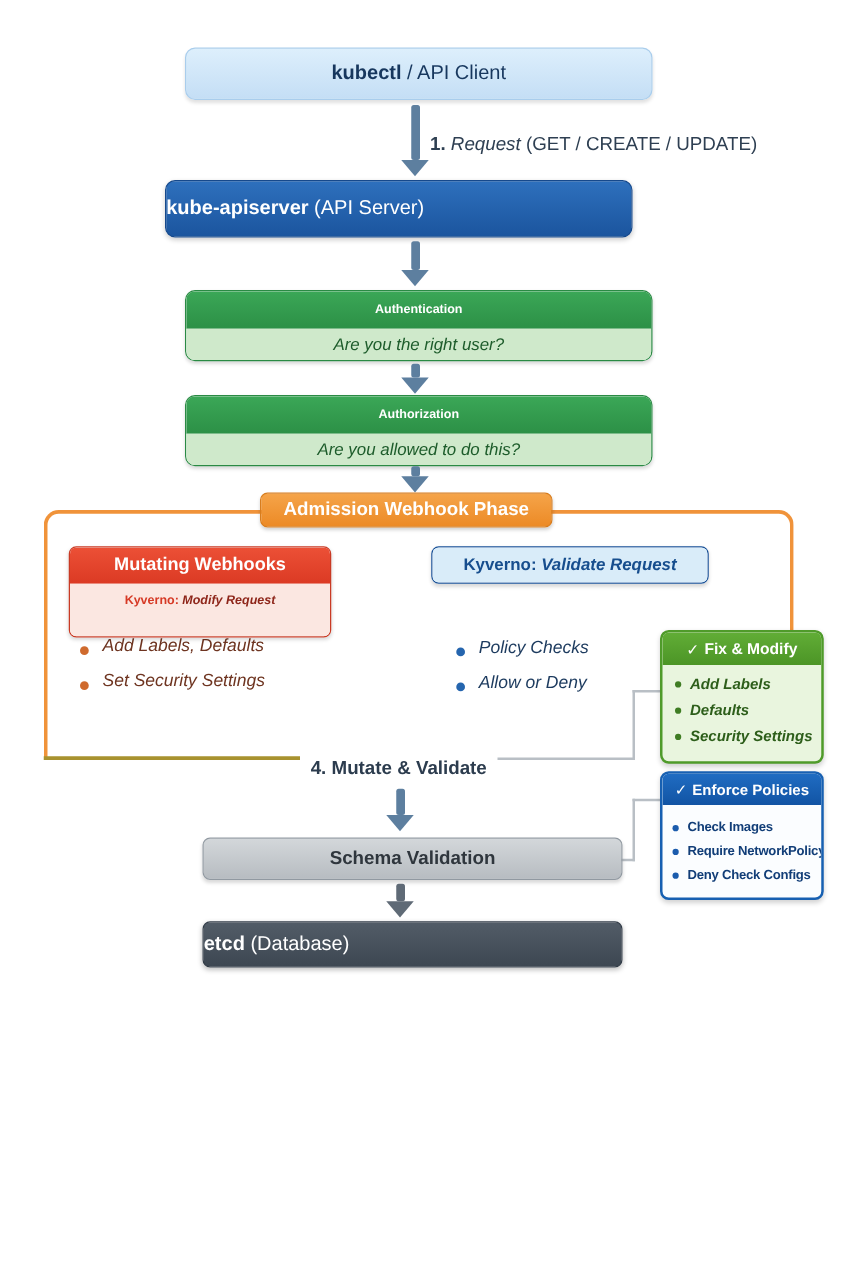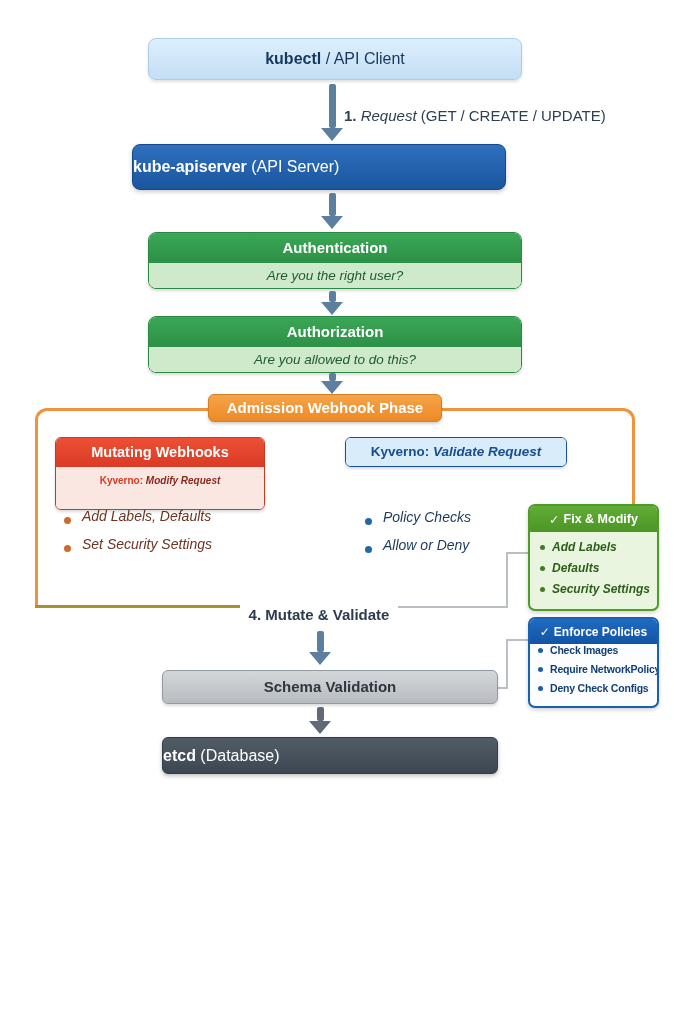--- a/index.html
+++ b/index.html
@@ -15,21 +15,21 @@
   .arrow .shaft{width:7px;margin:0 auto;background:#5d7f9f;border-radius:2px}
   .arrow .head{width:0;height:0;margin:0 auto;border-left:11px solid transparent;border-right:11px solid transparent;border-top:13px solid #5d7f9f}
   .arrow.gray .shaft{background:#5f6a76}
   .arrow.gray .head{border-top-color:#5f6a76}
 
   
   .client{left:148px;top:38px;width:374px;height:42px;background:linear-gradient(180deg,#ddeffc,#c4def5);border:1px solid #a9cdec;border-radius:8px;color:#17375e;font-size:16px;line-height:40px;text-align:center;box-shadow:0 2px 3px rgba(0,0,0,.12)}
   .step1{left:344px;top:107px;font-size:15px;color:#2e3f52;white-space:nowrap}
   .apiserver{left:132px;top:144px;width:374px;height:46px;background:linear-gradient(180deg,#2e70bd,#1b559e);border:1px solid #16498c;border-radius:8px;color:#fff;font-size:16px;line-height:44px;text-align:left;box-shadow:0 2px 4px rgba(0,0,0,.2)}
   .gbox{left:148px;width:374px;border:1px solid #2a8a44;border-radius:8px;overflow:hidden;text-align:center;box-shadow:0 2px 3px rgba(0,0,0,.15)}
-  .gbox .hd{height:30px;line-height:30px;background:linear-gradient(180deg,#3ba757,#2c9046);color:#fff;font-weight:bold;font-size:15px}
+  .gbox .hd{height:30px;line-height:30px;background:linear-gradient(180deg,#3ba757,#2c9046);color:#fff;font-weight:bold;font-size:10px}
   .gbox .sub{height:25px;line-height:25px;background:#cfe9cb;color:#1d5c2b;font-style:italic;font-size:13.5px}
 
   
   .container{left:35px;top:408px;width:600px;height:199px;border:3px solid #f0933a;border-bottom:none;border-radius:12px 12px 0 0}
   .admission-label{left:208px;top:394px;width:234px;height:28px;background:linear-gradient(180deg,#f5a449,#ec8a26);border:1px solid #d87d1e;border-radius:6px;color:#fff;font-weight:bold;font-size:15px;line-height:26px;text-align:center;z-index:3;box-shadow:0 2px 3px rgba(0,0,0,.18)}
 
   
   .whbox{top:437px;border-radius:6px;overflow:hidden;text-align:center;box-shadow:0 2px 3px rgba(0,0,0,.15);z-index:1}
   .mutating{left:55px;width:210px;border:1px solid #c93a24}
   .mutating .hd{height:29px;line-height:29px;background:linear-gradient(180deg,#ec5036,#db3a24);color:#fff;font-weight:bold;font-size:14.5px}
@@ -52,21 +52,21 @@
   .btxt.v{color:#1c3a5e}
 
   
   .panel{left:528px;width:131px;border-radius:7px;overflow:hidden;z-index:4;box-shadow:0 2px 4px rgba(0,0,0,.18)}
   .panel .phd{display:flex;align-items:center;justify-content:center;gap:4px;color:#fff;font-weight:bold}
   .fixp{top:504px;border:2px solid #4f9b2a;background:#e9f5de}
   .fixp .phd{height:26px;font-size:12.5px;background:linear-gradient(180deg,#61ad36,#4c9526)}
   .fixp .pbody{padding:8px 6px 6px 10px}
   .enfp{top:617px;border:2px solid #1760b2;background:#fbfdff}
   .enfp .phd{height:25px;font-size:12px;background:linear-gradient(180deg,#1f6cc2,#1254a4)}
-  .enfp .pbody{padding:0 4px 5px 8px}
+  .enfp .pbody{padding:12px 4px 5px 8px}
   .srow{display:flex;align-items:center;margin-bottom:7px}
   .sdot{width:5px;height:5px;border-radius:50%;margin-right:7px;flex:none}
   .sdot.g{background:#3f7d23}
   .sdot.b{background:#1b5cad}
   .stxt{white-space:nowrap}
   .fixp .stxt{font-size:12px;font-weight:bold;font-style:italic;color:#2d5e1a}
   .enfp .stxt{font-size:10.5px;font-weight:bold;color:#123e78;letter-spacing:-0.2px}
 
   
   .line{position:absolute;background:#b9bfc5}

